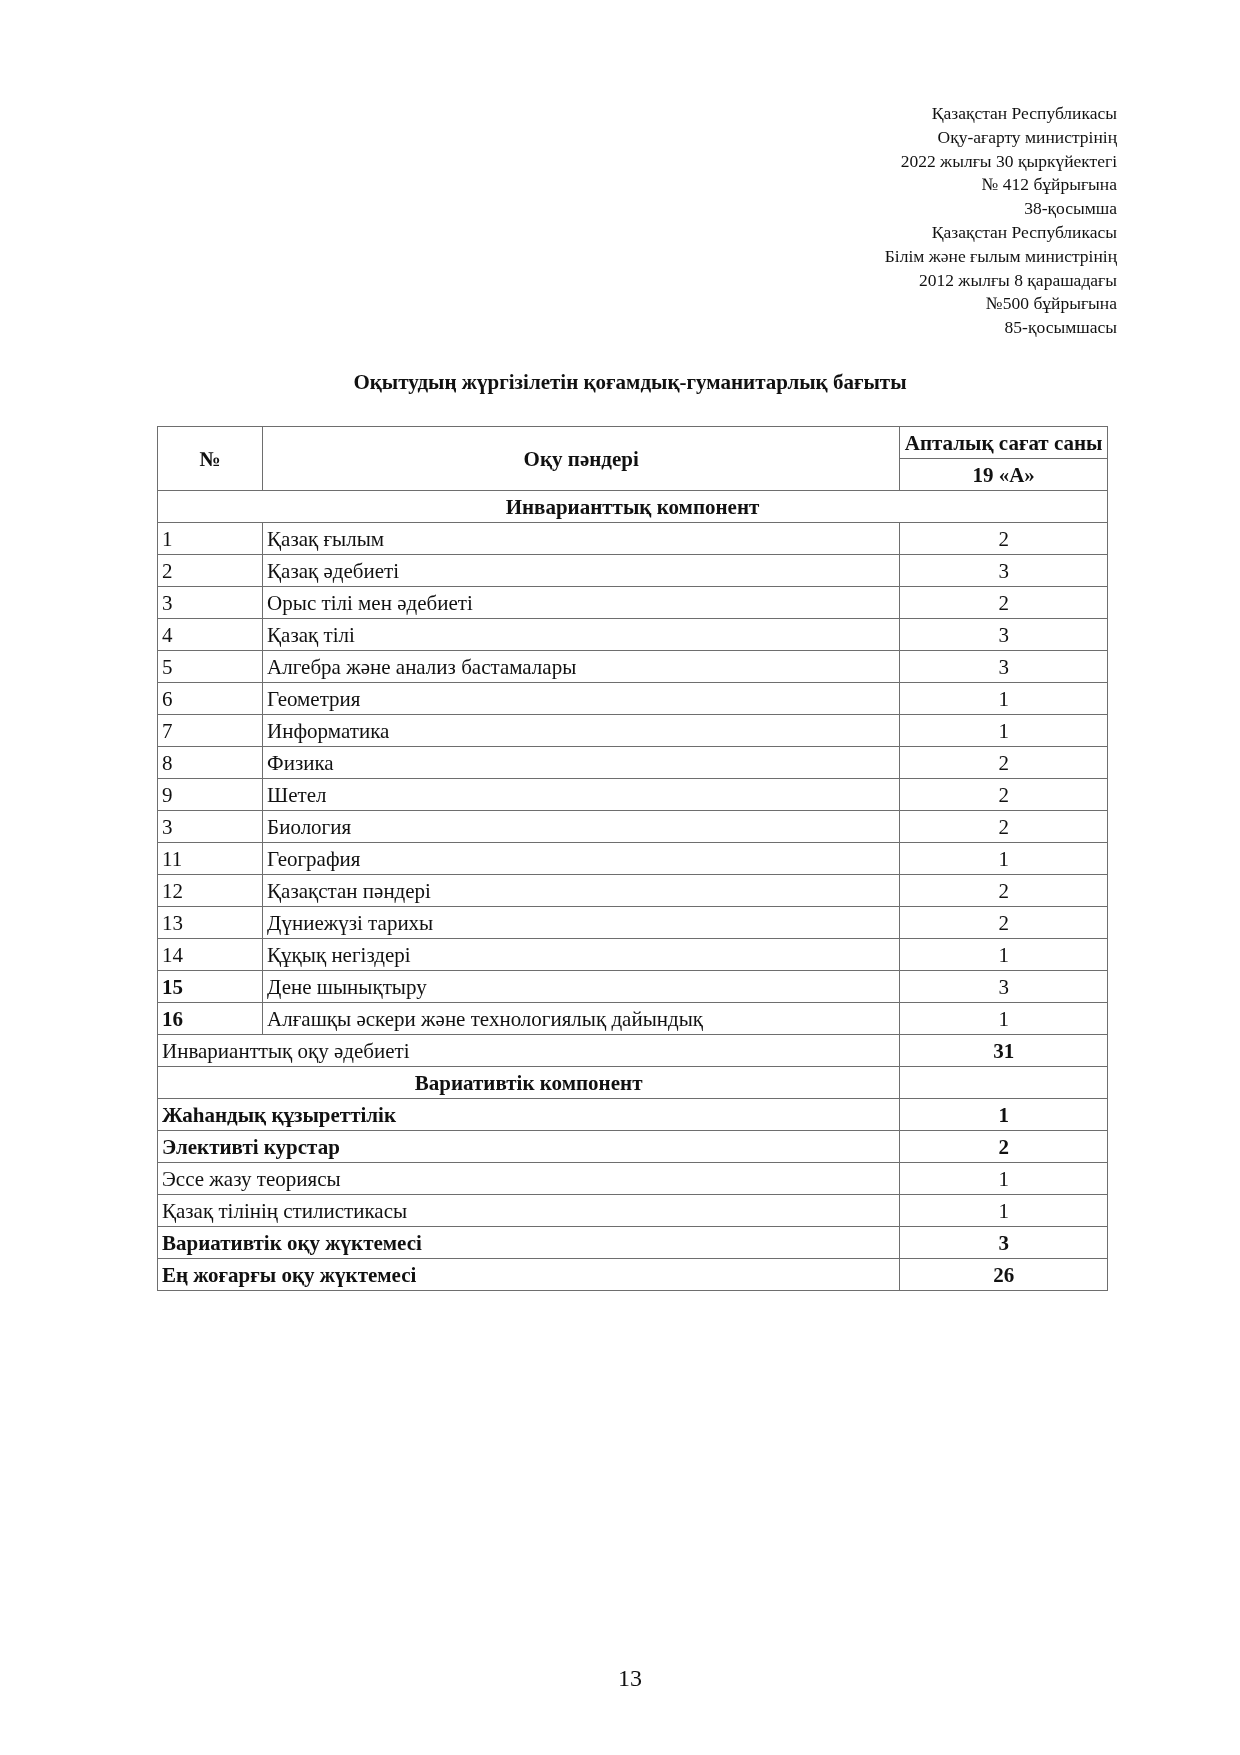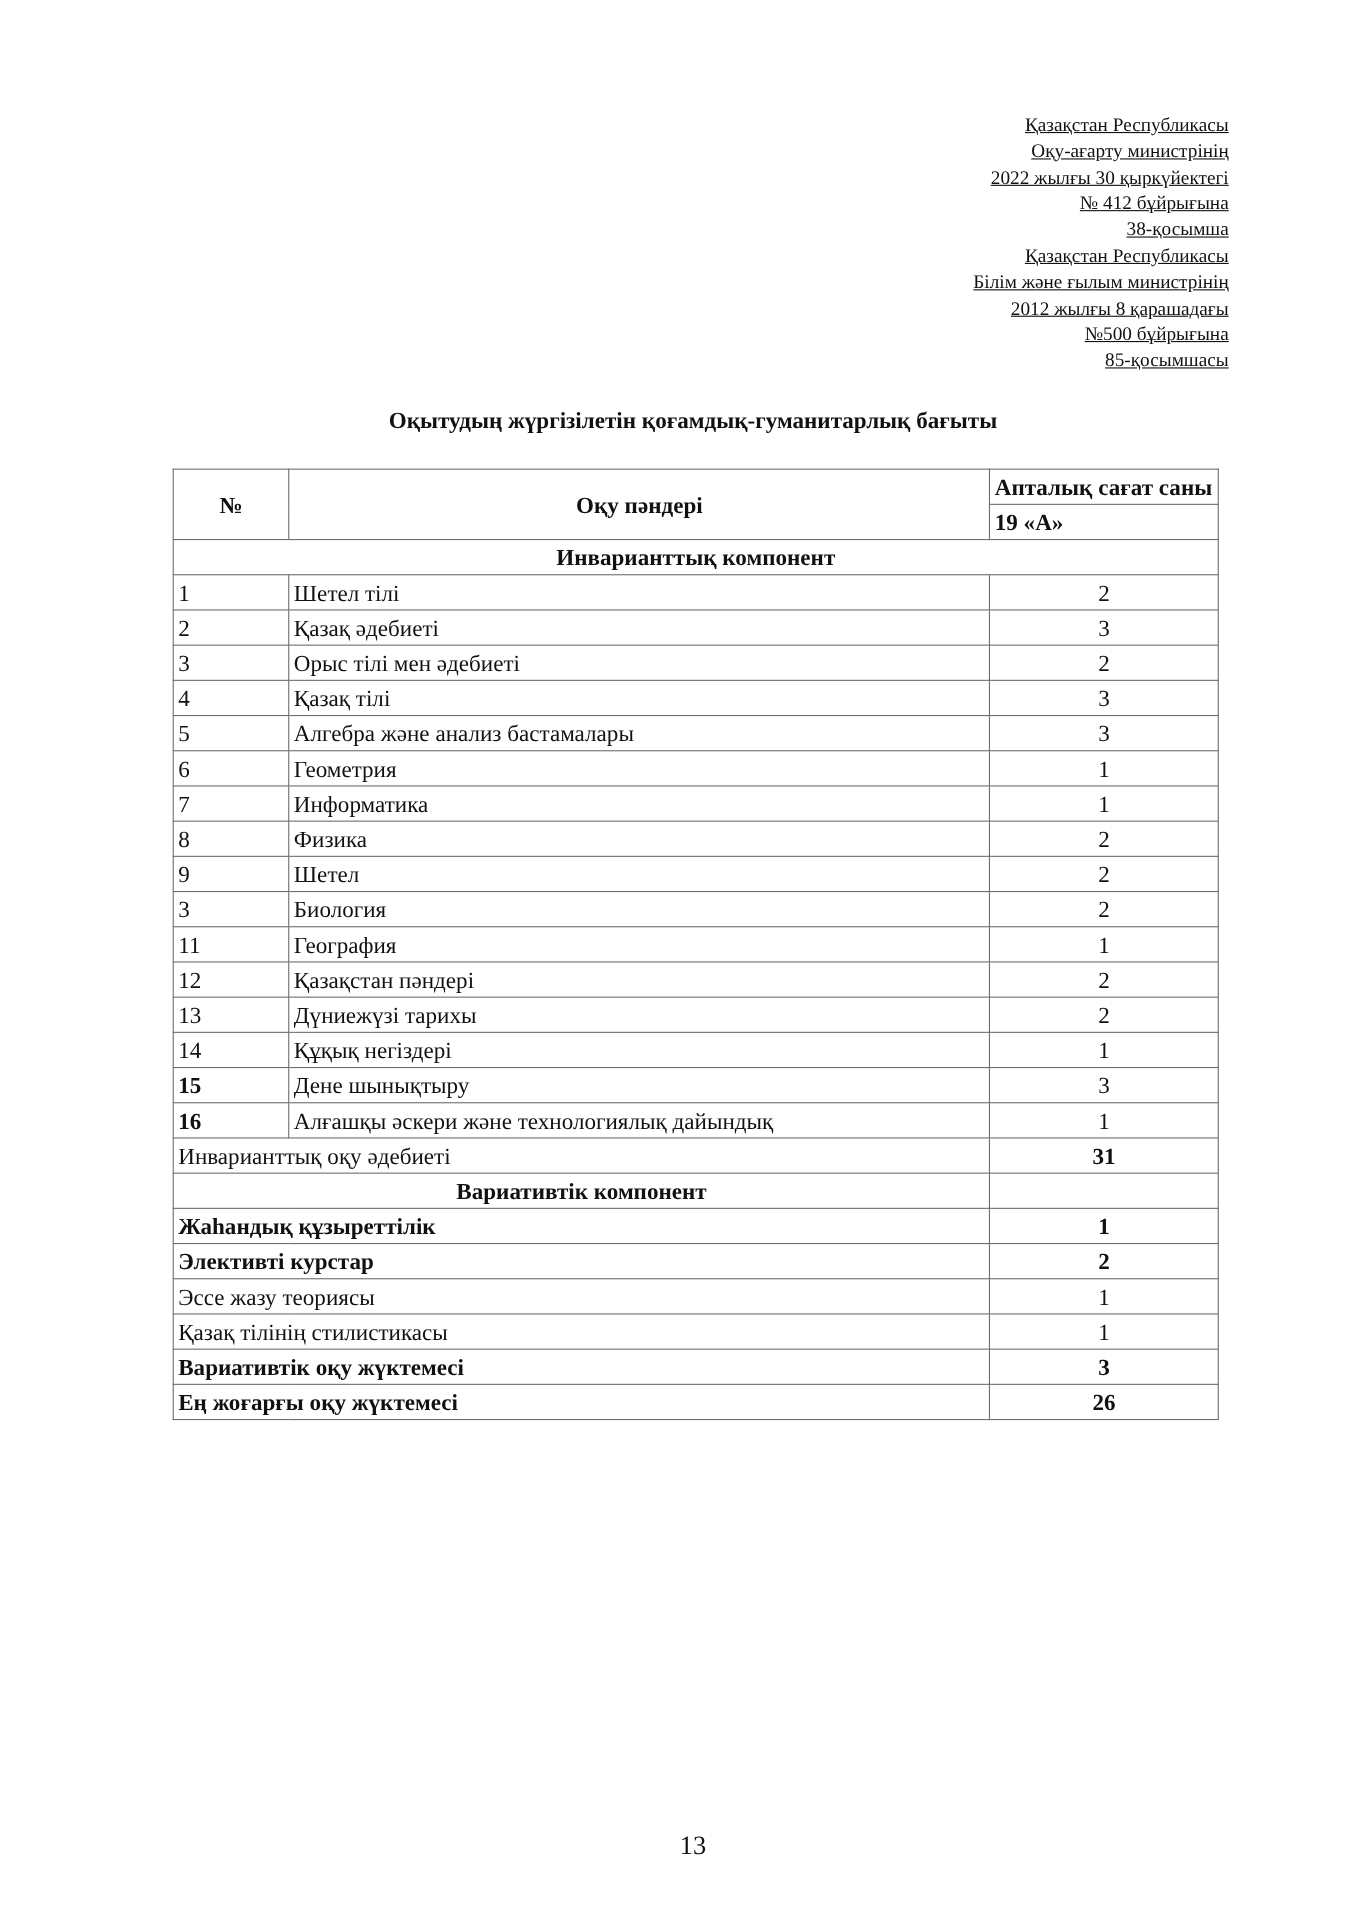--- a/index.html
+++ b/index.html
@@ -4,36 +4,36 @@
 <style>
   html, body { margin: 0; padding: 0; background: #ffffff; }
   body {
     width: 1240px; height: 1755px; position: relative; overflow: hidden;
     font-family: "Liberation Serif", "DejaVu Serif", serif; color: #111;
   }
   .header-block {
     position: absolute; right: 123px; top: 102px;
     text-align: right; font-size: 17.5px; line-height: 23.8px;
   }
-  .header-block div { white-space: nowrap; text-decoration: underline; }
+  .header-block div { white-space: nowrap; }
   .doc-title {
     position: absolute; left: 0; width: 1260px; top: 370px;
     text-align: center; font-weight: bold; font-size: 21px;
   }
   table.plan {
     position: absolute; left: 157px; top: 426px; width: 951px;
     border-collapse: collapse; font-size: 21px;
   }
   table.plan td {
     border: 1.5px solid #6e6e6e; padding: 0 4px; height: 31px;
     line-height: 28px; vertical-align: middle;
   }
   .c-num { width: 97px; }
   .c-subj { width: 634px; }
-  .c-hours { width: 200px; text-align: left; }
+  .c-hours { width: 200px; text-align: center; }
   .center { text-align: center; }
   .bold { font-weight: bold; }
   .hdr-hours { line-height: 26px; padding-top: 2px; padding-bottom: 2px; }
   .page-num {
     position: absolute; left: 0; width: 1260px; top: 1665px;
     text-align: center; font-size: 24px;
   }
 </style>
 </head>
 <body>
@@ -62,21 +62,21 @@
   </tr>
   <tr>
     <td class="c-hours bold">19 «А»</td>
   </tr>
   <tr>
     <td colspan="3" class="center bold">Инварианттық компонент</td>
   </tr>
 
   <tr>
         <td>1</td>
-        <td>Шетел тілі</td>
+        <td>Қазақ ғылым</td>
         <td class="center">2</td>
       </tr>
   <tr>
         <td>2</td>
         <td>Қазақ әдебиеті</td>
         <td class="center">3</td>
       </tr>
   <tr>
         <td>3</td>
         <td>Орыс тілі мен әдебиеті</td>

